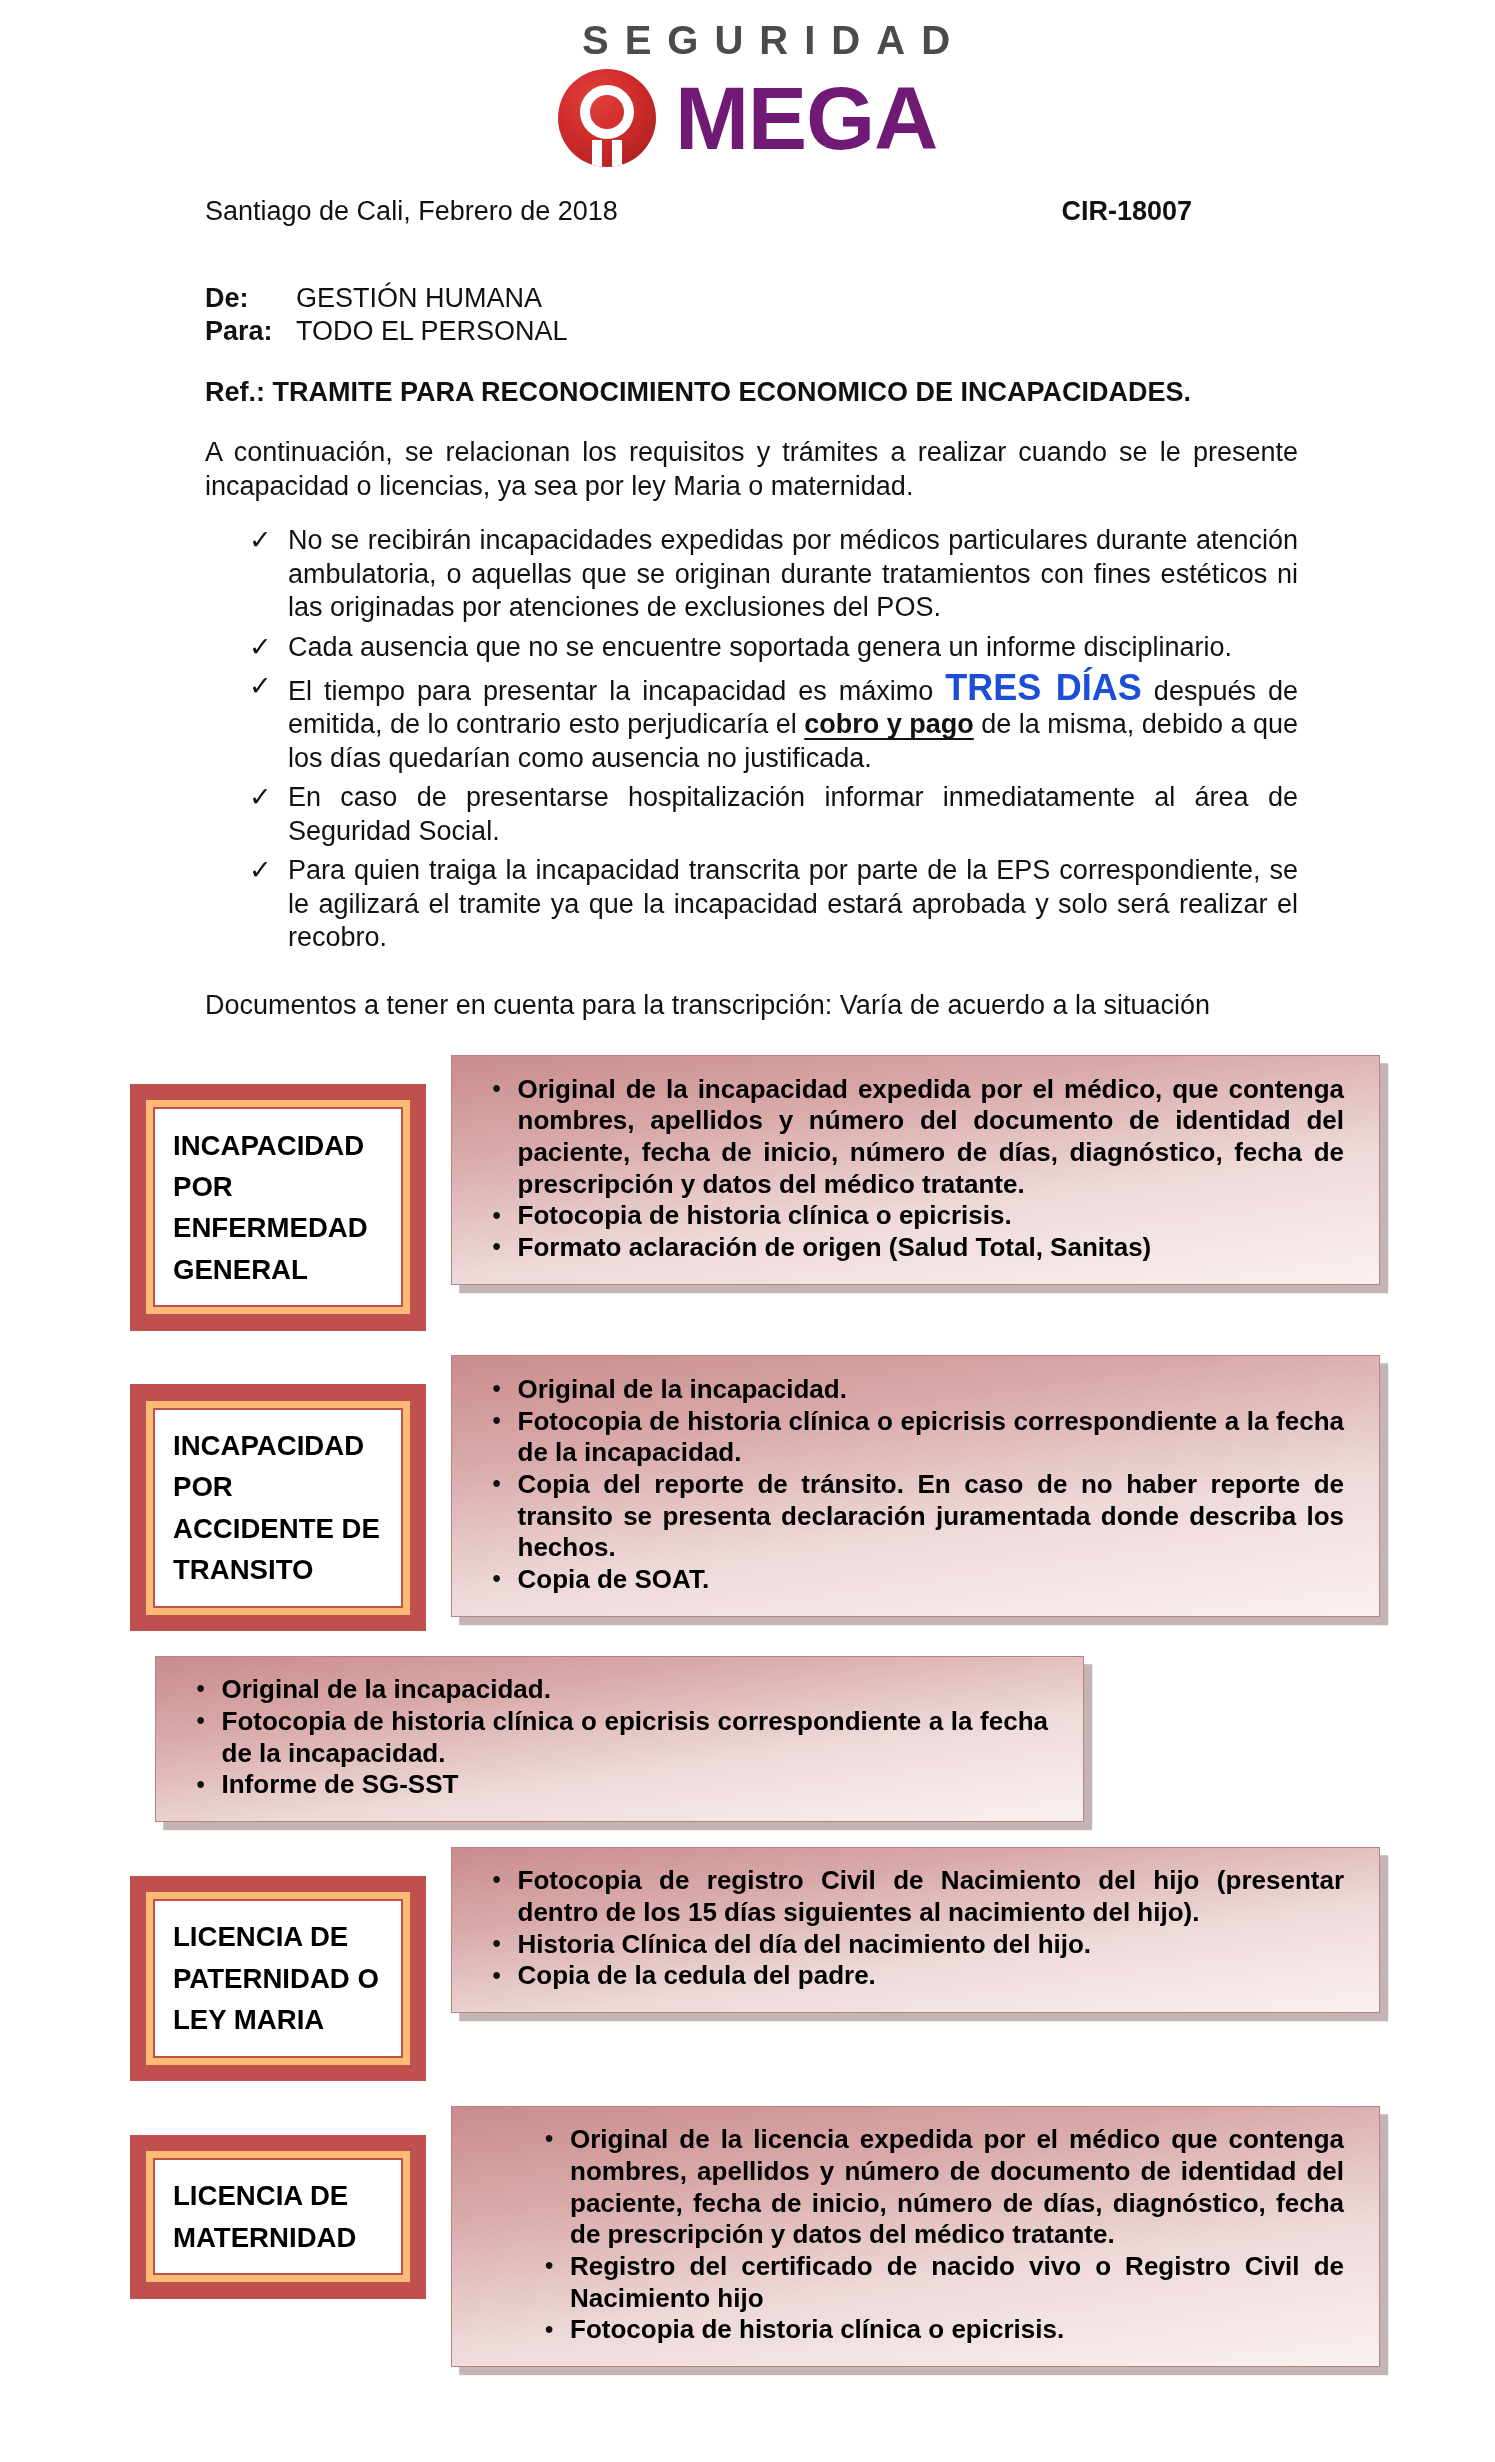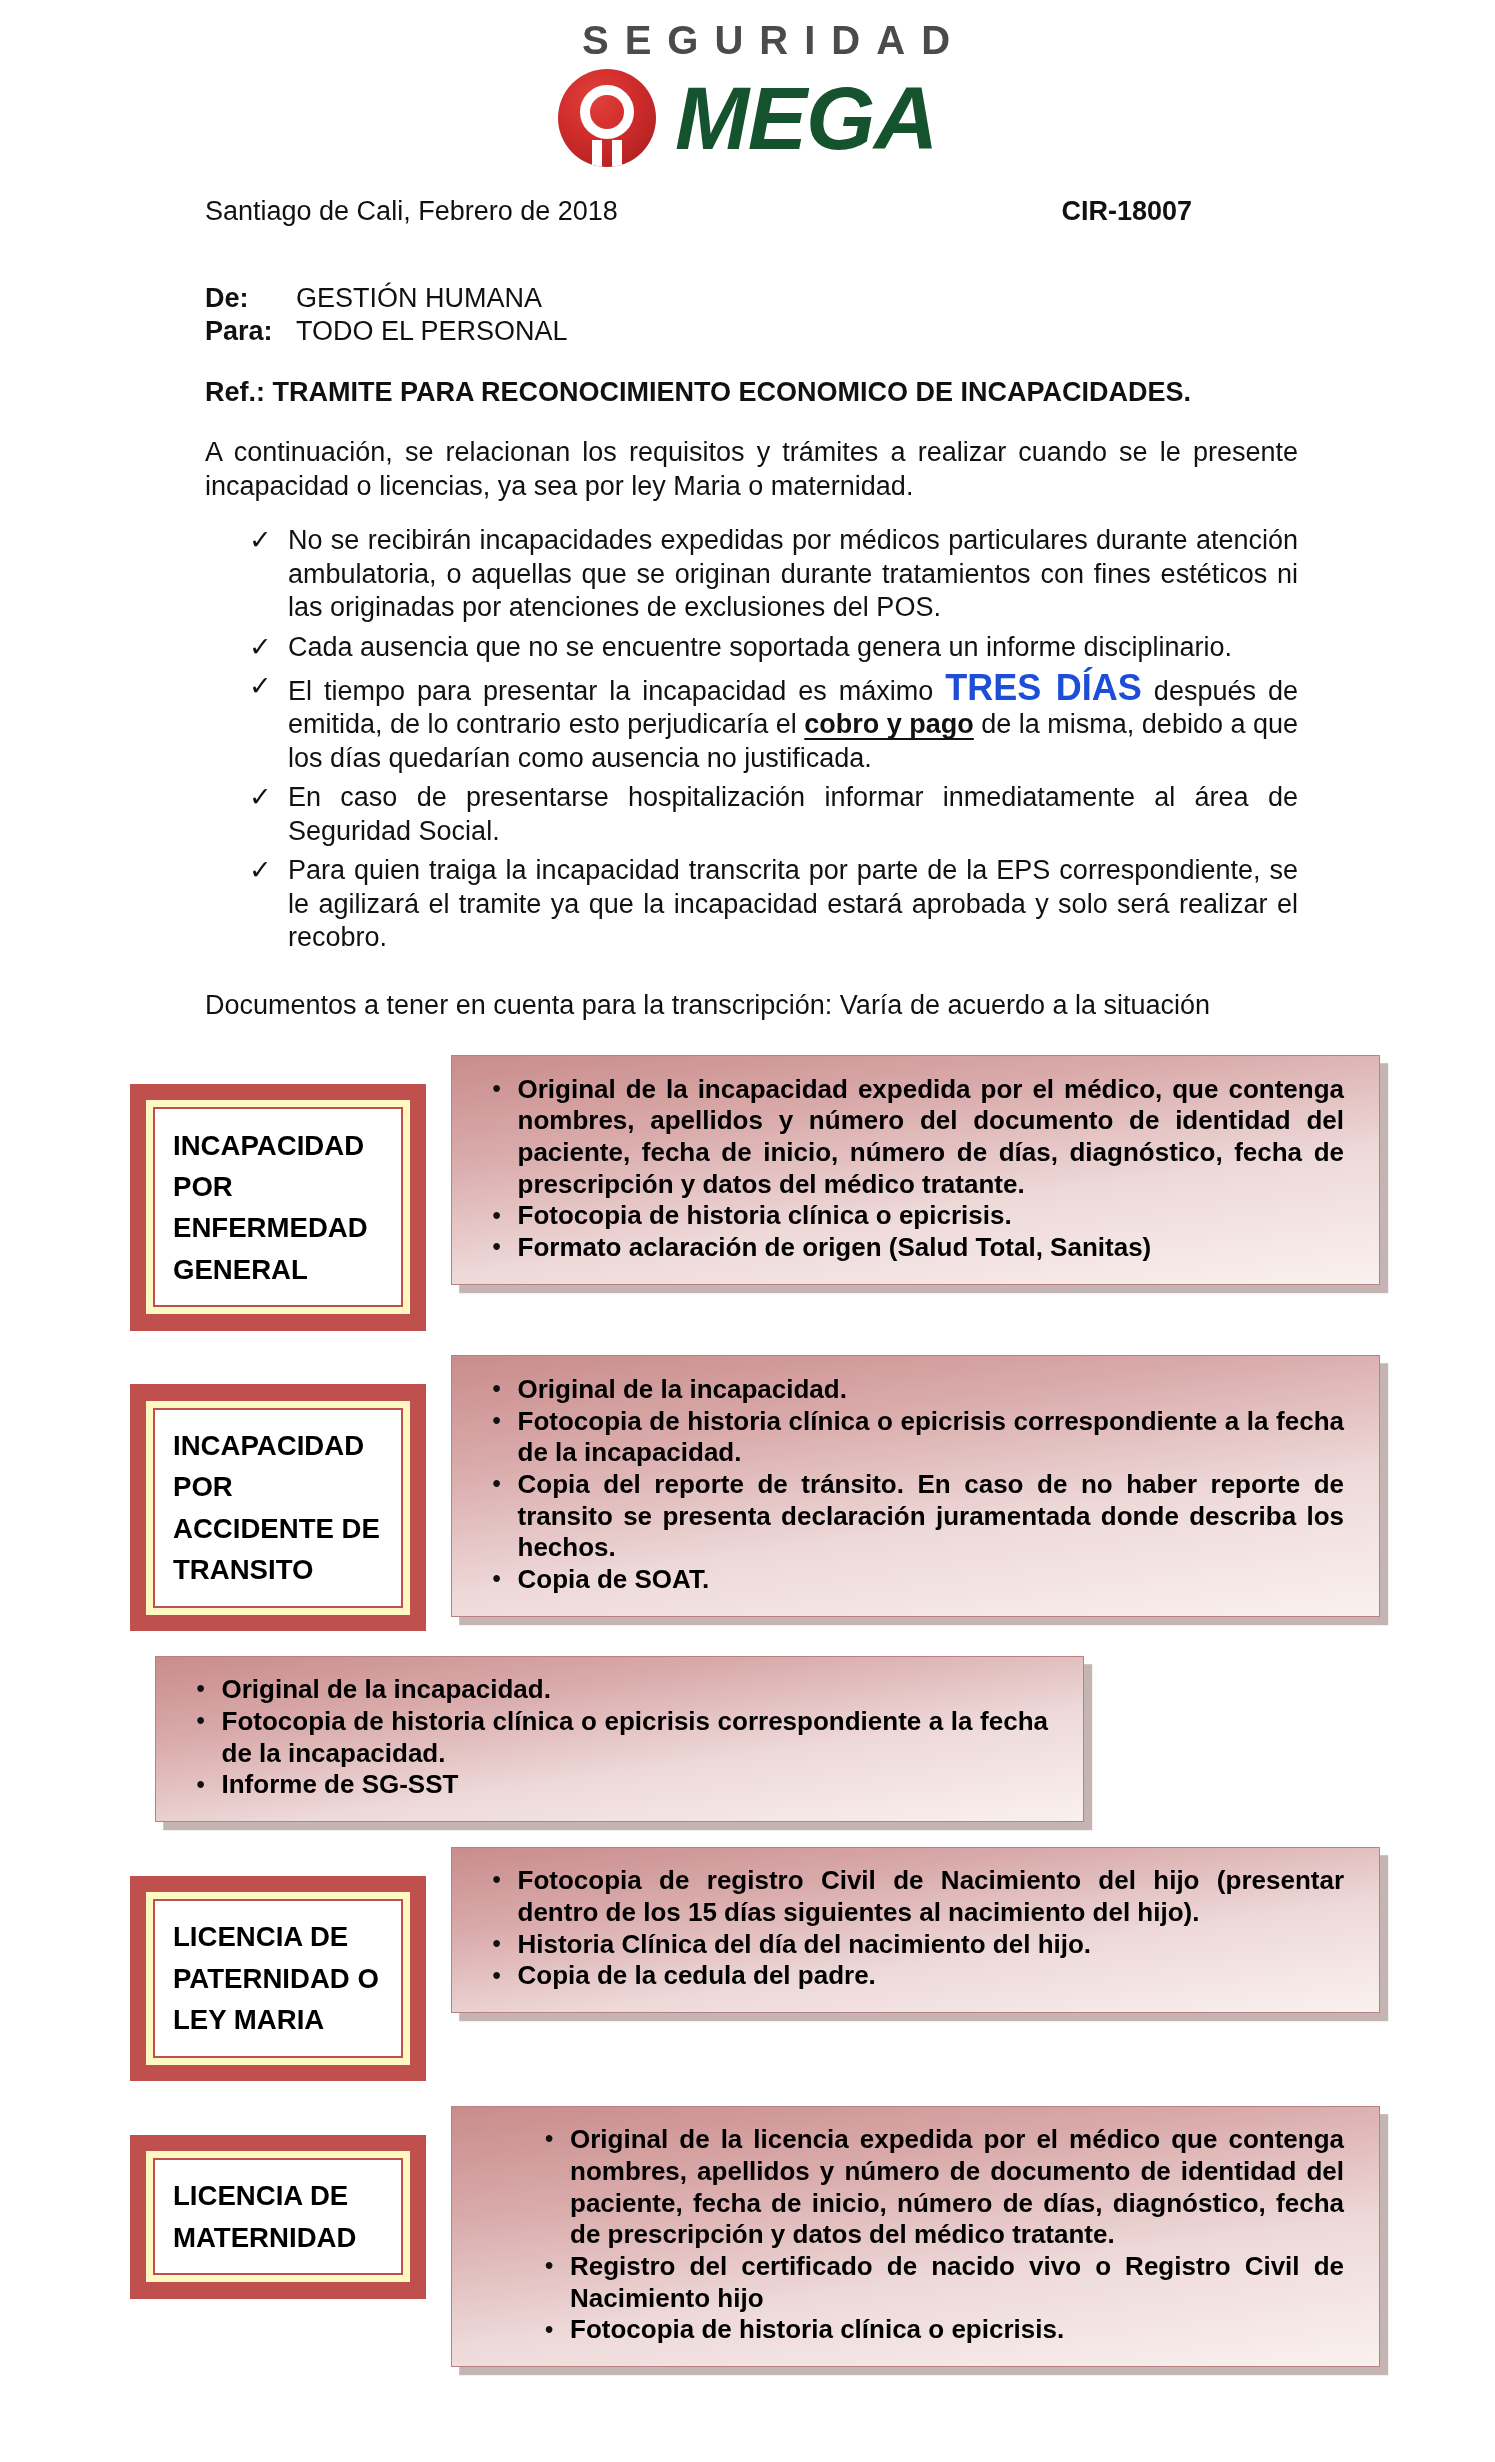--- a/index.html
+++ b/index.html
@@ -30,22 +30,22 @@
   .omega-ring{
     position:absolute;left:22px;top:15.2px;width:54px;height:54px;
     border:10px solid #ffffff;border-radius:50%;box-sizing:border-box;
   }
   .omega-leg-left,.omega-leg-right{
     position:absolute;bottom:0;width:10px;height:27px;background:#ffffff;
   }
   .omega-leg-left{left:34px;}
   .omega-leg-right{right:34px;}
   .brand-bottom{
-    font-size:89px;font-weight:800;color:#14532d;line-height:1;
-    letter-spacing:-1.2px;margin-left:19px;font-style:italic;
+    font-size:89px;font-weight:800;color:#701a75;line-height:1;
+    letter-spacing:-1.2px;margin-left:19px;
   }
   
   .block{margin-left:205px;width:1093px;}
   .date-row{display:flex;justify-content:space-between;align-items:flex-end;margin-top:28px;}
   .cir{font-weight:700;margin-right:106px;}
   .meta{margin-top:53px;}
   .meta-row{display:flex;}
   .meta-label{width:91px;font-weight:700;flex:none;}
   .ref{margin-top:27px;font-weight:700;}
   .intro{margin-top:27px;text-align:justify;}
@@ -54,21 +54,21 @@
   .check-item{display:flex;margin:0 0 5.9px 44px;}
   .check-mark{width:39px;flex:none;}
   .check-text{flex:1;text-align:justify;}
   .hl-red{color:#1d4ed8;font-weight:700;font-size:36px;line-height:1;}
   .u-bold{font-weight:700;text-decoration:underline;text-decoration-thickness:2.3px;text-underline-offset:4.7px;}
   .docs-note{margin-top:35px;}
   
   .sections{margin-top:32px;}
   .section-row{display:flex;align-items:flex-start;margin:0 0 24.6px 130px;}
   .cat-box{width:296px;flex:none;box-sizing:border-box;background:#c0504d;padding:16.4px;margin-top:29px;}
-  .cat-mid{background:#fef9c3;padding:7px;}
+  .cat-mid{background:#fdba74;padding:7px;}
   .cat-inner{border:2.9px solid #c0504d;padding:15.2px 17.6px;background:#ffffff;}
   .cat-title{font-weight:700;font-size:27.6px;line-height:1.5;color:#000;}
   .req-box{
     width:929px;flex:none;box-sizing:border-box;margin-left:25px;
     background:linear-gradient(172deg,#c98c8c 0%,#d9a9a9 28%,#eed9d9 62%,#f9f1ef 100%);
     border:1.8px solid #b88282;
     box-shadow:8.2px 8.2px 0 #c4b4b4;
     padding:17.6px 35px 20px 0;
   }
   .bullet-item{display:flex;line-height:1.22;}

